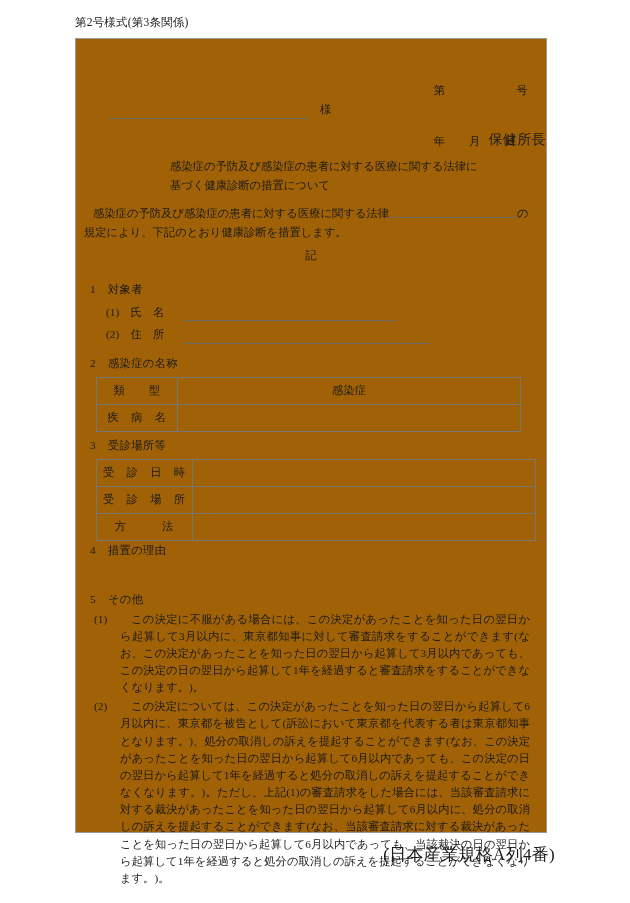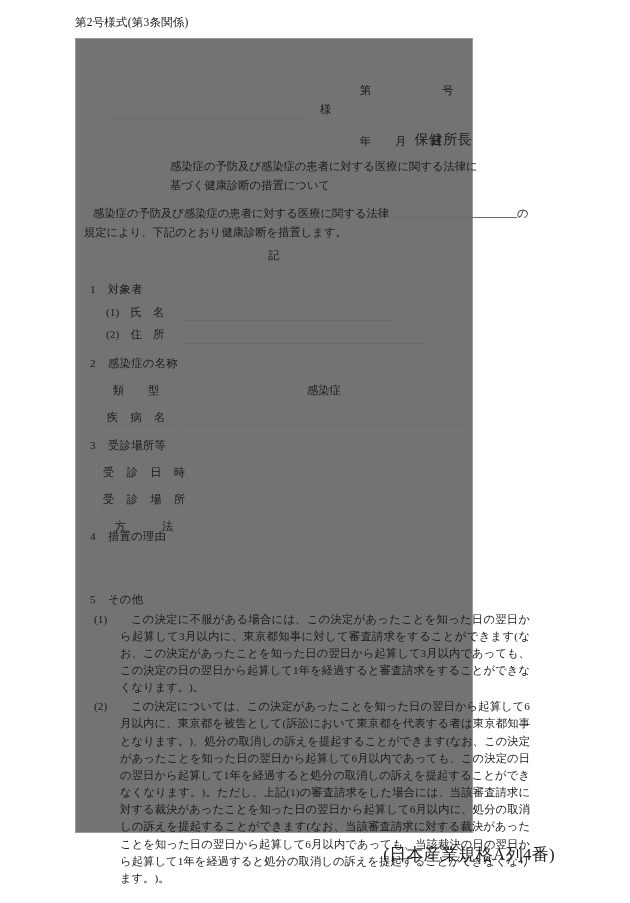--- a/index.html
+++ b/index.html
@@ -29,25 +29,25 @@
     font-size: 11.5px;
     line-height: 1.2;
     letter-spacing: 0.2px;
     white-space: nowrap;
   }
   
   .frame {
     position: absolute;
     left: 75px;
     top: 38px;
-    width: 398px;
+    width: 472px;
     height: 795px;
     border: 1px solid #9a9a9a;
     box-sizing: border-box;
-    background: #737373;
+    background: #a16207;
   }
   .inner {
     position: relative;
     width: 100%;
     height: 100%;
     font-size: 11.3px;
     line-height: 1.55;
   }
   
   .docmeta {
@@ -158,21 +158,21 @@
     width: 68px;
     text-align: center;
     letter-spacing: 0.5px;
     white-space: nowrap;
   }
   .tbl td.val { width: 330px; }
   .tbl td.val.center { text-align: center; }
   #sec2 { top: 316px; }
   #sec3 { top: 398px; font-family: Liberation Serif, serif; }
   
-  #sec4 { top: 489px; }
+  #sec4 { top: 503px; }
   .sec-body { padding-left: 18px; margin-top: 3px; white-space: nowrap; }
   #sec5 { top: 552px; }
   .numitem {
     display: flex;
     margin-top: 2px;
     line-height: 1.52;
   }
   .numitem .marker {
     flex: 0 0 auto;
     width: 30px;

